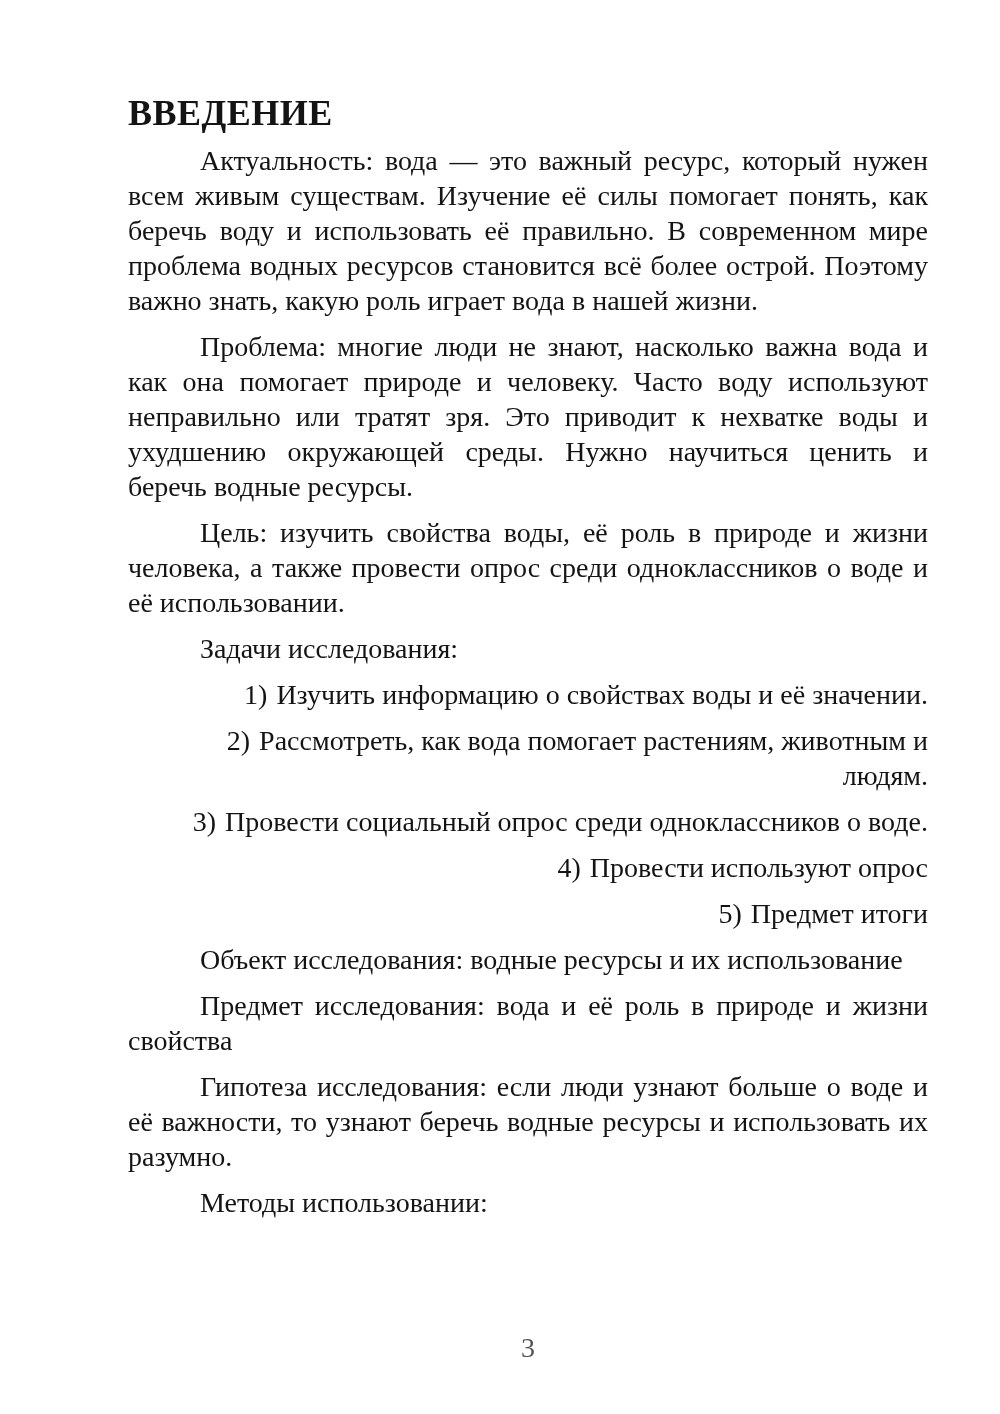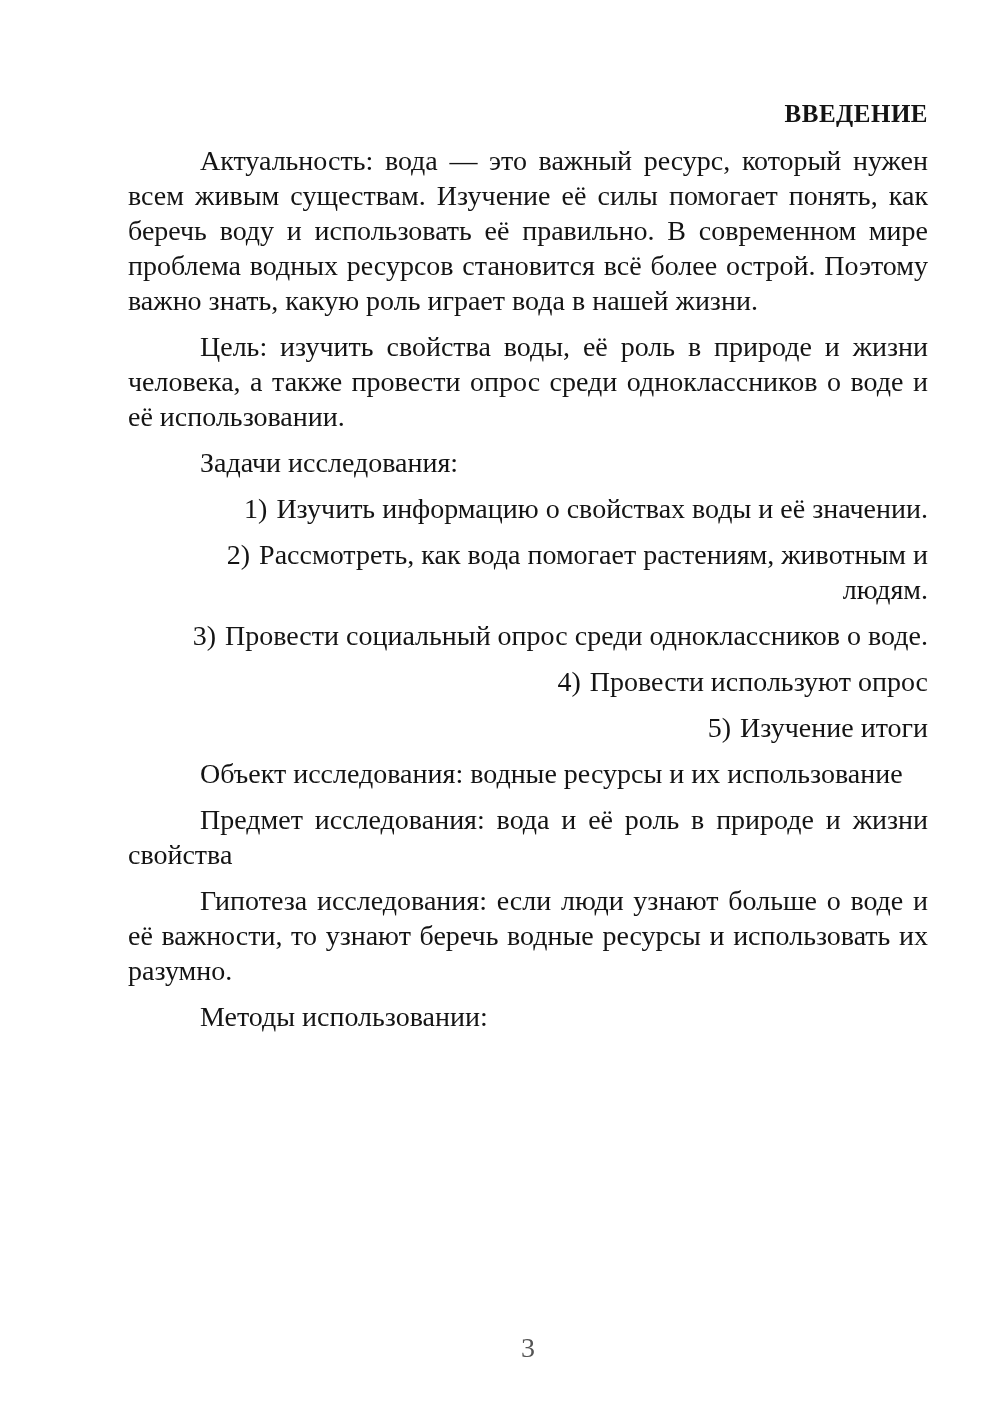--- a/index.html
+++ b/index.html
@@ -16,24 +16,24 @@
     font-family: "Liberation Serif", "DejaVu Serif", serif;
     font-size: 28px;
     line-height: 35px;
     overflow: hidden;
   }
   .content {
     padding: 96px 72px 0 128px; 
   }
   .doc-title {
     margin: 0 0 12px 0;
-    font-size: 25px;
+    font-size: 36px;
     line-height: 35px;
     font-weight: 700;
-    text-align: right;
+    text-align: left;
     letter-spacing: 0.5px;
   }
   p.para {
     margin: 0 0 11px 0;
     text-align: justify;
     text-indent: 72px;
   }
   p.list-item {
     margin: 0 0 11px 49px;
     text-align: right;
@@ -56,31 +56,32 @@
 </head>
 <body>
 
 <div class="page">
   <div class="content">
 
     <h1 class="doc-title">ВВЕДЕНИЕ</h1>
 
     <p class="para">Актуальность: вода — это важный ресурс, который нужен всем живым существам. Изучение её силы помогает понять, как беречь воду и использовать её правильно. В современном мире проблема водных ресурсов становится всё более острой. Поэтому важно знать, какую роль играет вода в нашей жизни.</p>
 
+    <p class="para">Проблема: многие люди не знают, насколько важна вода и как она помогает природе и человеку. Часто воду используют неправильно или тратят зря. Это приводит к нехватке воды и ухудшению окружающей среды. Нужно научиться ценить и беречь водные ресурсы.</p>
 
     <p class="para">Цель: изучить свойства воды, её роль в природе и жизни человека, а также провести опрос среди одноклассников о воде и её использовании.</p>
 
     <p class="para">Задачи исследования:</p>
 
     <div>
       <p class="list-item"><span class="num">1)</span><span>Изучить информацию о свойствах воды и её значении.</span></p>
       <p class="list-item"><span class="num">2)</span><span>Рассмотреть, как вода помогает растениям, животным и людям.</span></p>
       <p class="list-item"><span class="num">3)</span><span>Провести социальный опрос среди одноклассников о воде.</span></p>
       <p class="list-item"><span class="num">4)</span><span>Провести используют опрос</span></p>
-      <p class="list-item"><span class="num">5)</span><span>Изучение итоги</span></p>
+      <p class="list-item"><span class="num">5)</span><span>Предмет итоги</span></p>
     </div>
 
     <p class="para">Объект исследования: водные ресурсы и их использование</p>
 
     <p class="para">Предмет исследования: вода и её роль в природе и жизни свойства</p>
 
     <p class="para">Гипотеза исследования: если люди узнают больше о воде и её важности, то узнают беречь водные ресурсы и использовать их разумно.</p>
 
     <p class="para">Методы использовании:</p>
 

